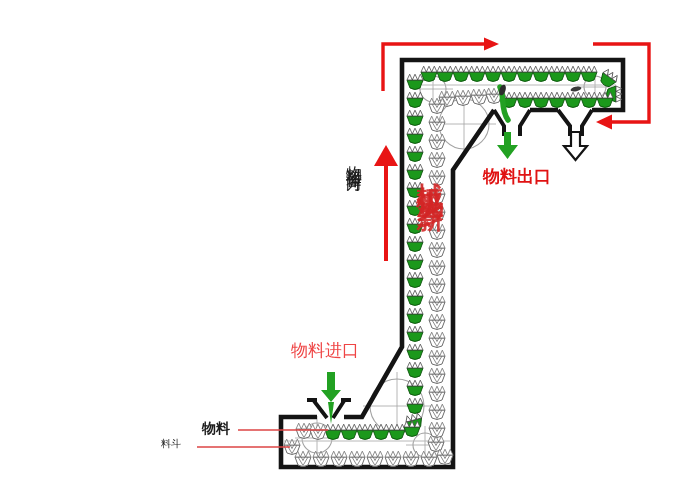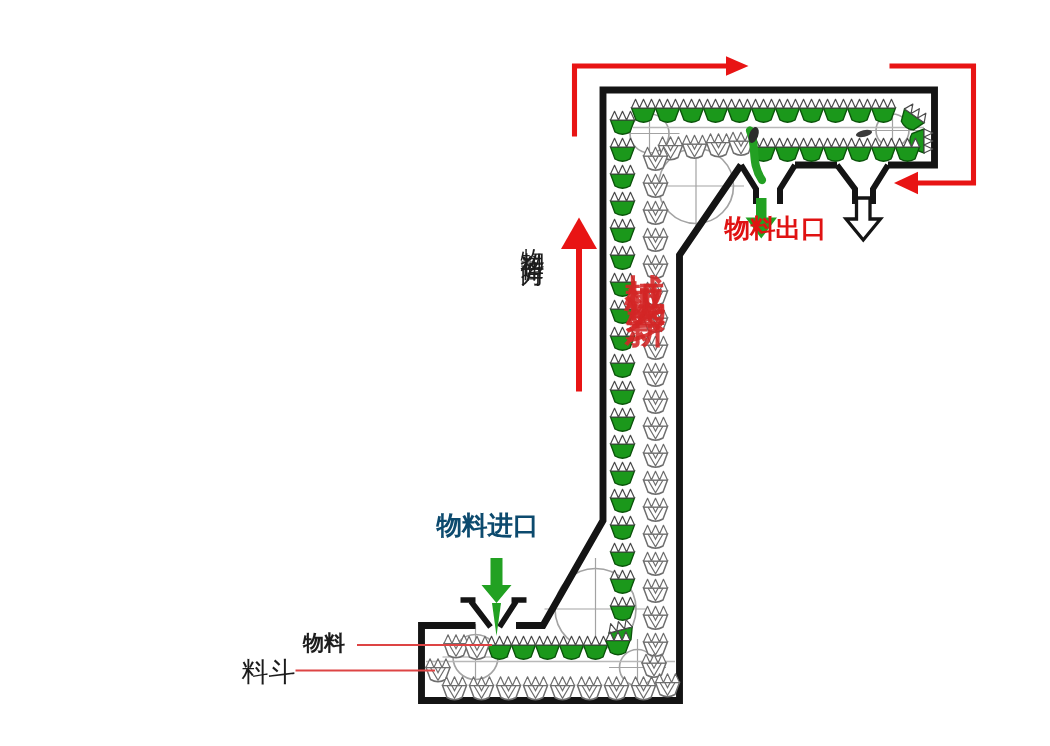--- a/index.html
+++ b/index.html
@@ -6,24 +6,24 @@
   .stage {
     position:relative; width:700px; height:497px; background:#ffffff;
     font-family:"Liberation Sans", sans-serif; overflow:hidden;
   }
   .stage svg { position:absolute; left:0; top:0; }
   .lbl { position:absolute; pointer-events:none; white-space:nowrap; line-height:1; }
   .v   { writing-mode:vertical-rl; text-orientation:upright; }
   #lbl-direction { left:346px; top:153px; font-size:16px; letter-spacing:2px; color:#1c1c1c; }
   #lbl-watermark { left:416px; top:181px; font-size:27px; letter-spacing:-4px;
                    font-weight:600; color:rgba(211,38,38,0.88); }
-  #lbl-outlet   { left:483px; top:144px; font-size:17px; font-weight:bold; color:#e01212; }
-  #lbl-inlet    { left:291px; top:342px; font-size:17px; font-weight:bold; color:#0c4a6e; }
+  #lbl-outlet   { left:483px; top:168px; font-size:17px; font-weight:bold; color:#e01212; }
+  #lbl-inlet    { left:291px; top:342px; font-size:17px; font-weight:normal; color:#ef4444; }
   #lbl-material { left:202px; top:421px; font-size:14px; color:#1c1c1c;font-weight:bold; }
-  #lbl-hopper   { left:161px; top:439px; font-size:18px; color:#1c1c1c; }
+  #lbl-hopper   { left:161px; top:439px; font-size:10px; color:#1c1c1c; }
 </style>
 </head>
 <body>
 
 <div class="stage">
 
   <svg width="700" height="497" viewBox="0 0 700 497">
     <defs>
       <g id="bucket-full-shape">
         <path d="M-8,-1 L8,-1 L5,7 Q0,10 -5,7 Z" fill="#1b981b" stroke="#0a520a" stroke-width="0.9"></path>

